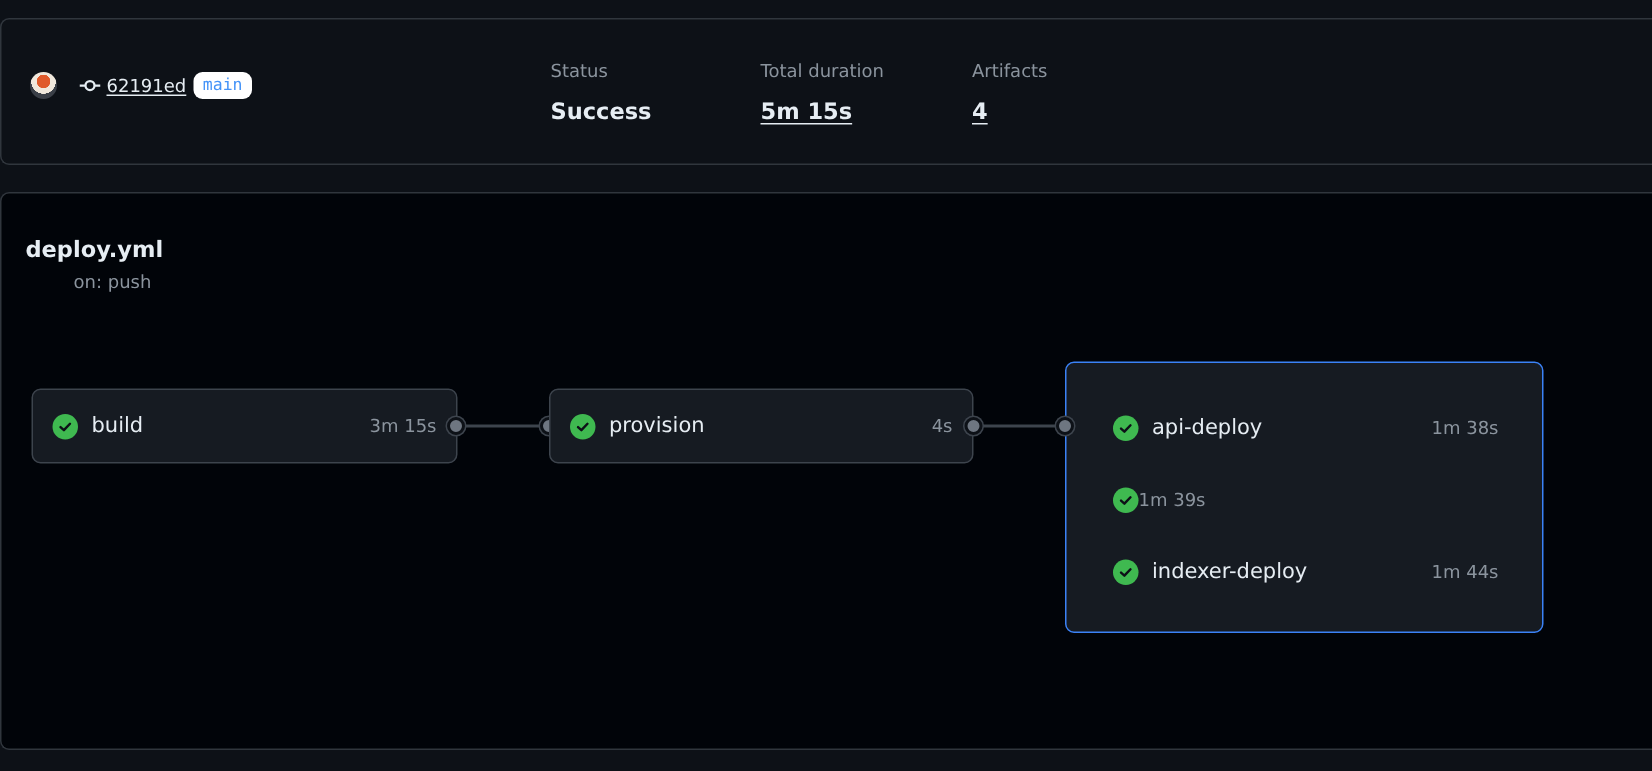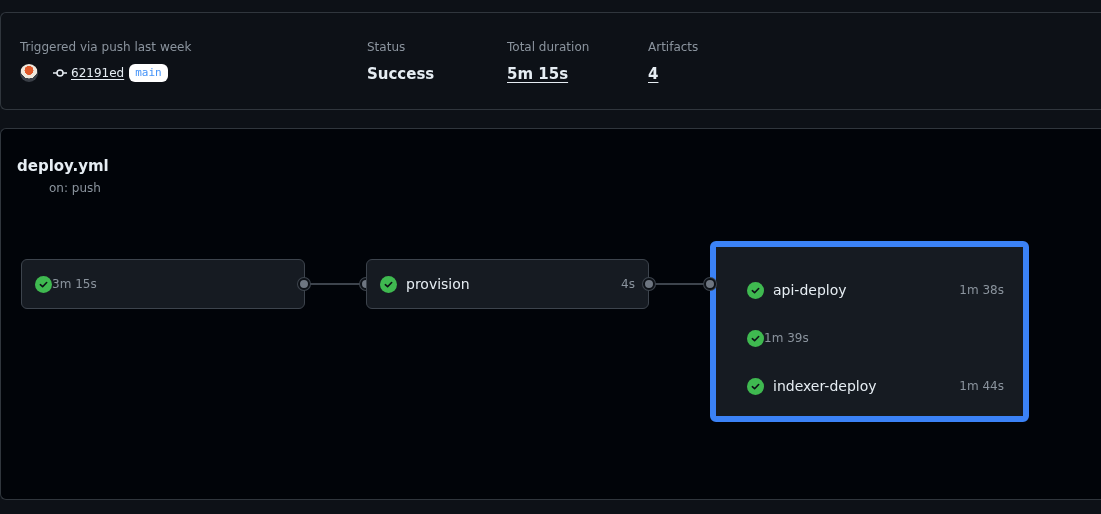--- a/index.html
+++ b/index.html
@@ -49,35 +49,34 @@
       display: flex; align-items: center; padding: 0 13px 0 13px;
     }
     .job-name { font-size: 14px; color: #e6edf3; margin-left: 9px; flex: 1; }
     .job-dur { font-size: 12px; color: #8b949e; }
     .check-icon {
       width: 17px; height: 17px; border-radius: 50%; background: #3fb950;
       display: inline-flex; align-items: center; justify-content: center; flex-shrink: 0;
     }
     .group {
       position: absolute; left: 709px; top: 112px; width: 319px; height: 181px;
-      background: #161b22; border: 6px solid #3b82f6; border-radius: 6px;
+      background: #161b22; border: 1px solid #3b82f6; border-radius: 6px;
     }
     .group-job { position: absolute; left: 31px; width: 257px; height: 24px; display: flex; align-items: center; }
     .connector-dot {
       position: absolute; width: 12px; height: 12px; border-radius: 50%;
       background: #6e7681; border: 2px solid #0d1117; box-shadow: 0 0 0 1px #3d444d;
     }
     .connector-line { position: absolute; height: 2px; background: #3d444d; }
   </style>
 </head>
 <body>
 
 <div class="summary-card">
   <div class="summary-col" style="left:19px;">
-    <div class="summary-label">Triggered via push last week</div>
     <div class="trigger-row">
       <span class="avatar"></span>
       <span class="commit-icon">
         <svg width="14" height="10" viewBox="0 0 14 10">
           <line x1="0" y1="5" x2="4" y2="5" stroke="#e6edf3" stroke-width="1.5"></line>
           <circle cx="7" cy="5" r="3" fill="none" stroke="#e6edf3" stroke-width="1.5"></circle>
           <line x1="10" y1="5" x2="14" y2="5" stroke="#e6edf3" stroke-width="1.5"></line>
         </svg>
       </span>
       <span class="commit-sha">62191ed</span>
@@ -104,20 +103,21 @@
 <div class="graph-card">
   <div class="wf-title">deploy.yml</div>
   <div class="wf-trigger">on: push</div>
 
   <div class="job" style="left:20px; top:130px; width:284px;">
     <span class="check-icon">
       <svg width="9" height="9" viewBox="0 0 10 10">
           <path d="M1.5 5.2 L4 7.5 L8.5 2.8" fill="none" stroke="#0d1117" stroke-width="1.8" stroke-linecap="round" stroke-linejoin="round"></path>
         </svg>
     </span>
+    <span class="job-name">build</span>
     <span class="job-dur">3m 15s</span>
   </div>
 
   <div class="connector-line" style="left:304px; top:154px; width:62px;"></div>
   <div class="connector-dot" style="left:297px; top:149px;"></div>
   <div class="connector-dot" style="left:359px; top:149px;"></div>
 
   <div class="job" style="left:365px; top:130px; width:283px;">
     <span class="check-icon">
       <svg width="9" height="9" viewBox="0 0 10 10">

